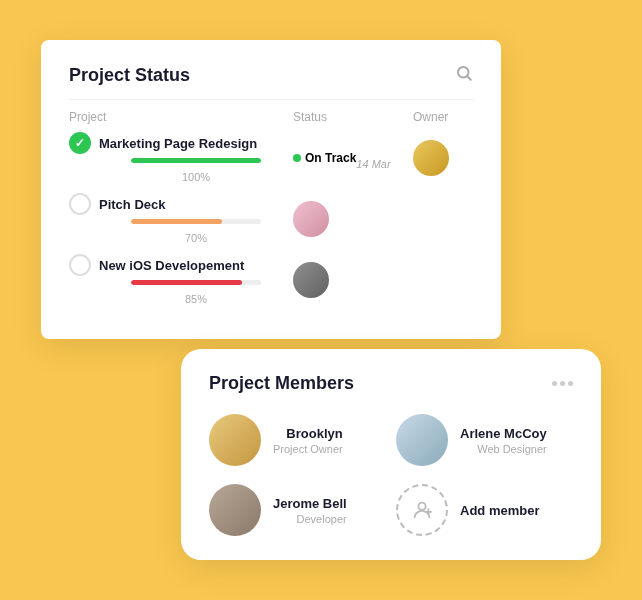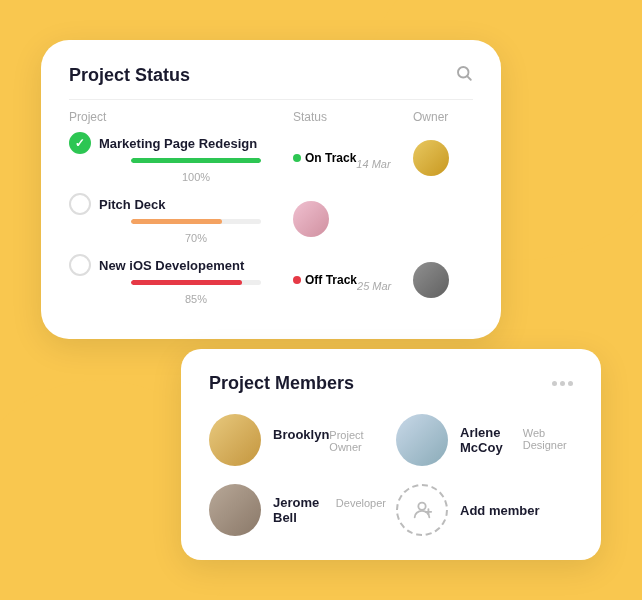--- a/index.html
+++ b/index.html
@@ -45,21 +45,21 @@
       height: 520px;
     }
 
     
     .card-project-status {
       position: absolute;
       top: 0;
       left: 0;
       width: 460px;
       background: #fff;
-      border-radius: 28px;
+      border-radius: 8px;
       padding: 24px 28px;
       box-shadow: 0 8px 32px rgba(0,0,0,0.10);
       z-index: 2;
     }
 
     .card-header {
       display: flex;
       align-items: center;
       justify-content: space-between;
       margin-bottom: 12px;
@@ -256,21 +256,22 @@
       border-radius: 50%;
       flex-shrink: 0;
       overflow: hidden;
       display: flex;
       align-items: center;
       justify-content: center;
     }
 
     .member-info {
       display: flex;
-      flex-direction: row;
+      flex-direction: column;
+      align-items: flex-end;
     }
 
     .member-name {
       font-size: 13px;
       font-weight: 700;
       color: #1a1a2e;
     }
 
     .member-role {
       font-size: 11px;
@@ -382,27 +383,20 @@
           <div class="check-icon"></div>
           <span class="project-name">New iOS Developement</span>
         </div>
         <div class="progress-row">
           <div class="progress-bar-bg">
             <div class="progress-bar-fill" style="width:85%;background:#E63946;"></div>
           </div>
           <span class="progress-label">85%</span>
         </div>
       </div>
-      <div class="status-col">
-        <span class="status-label">
-          <span class="status-dot" style="background:#E63946;"></span>
-          <span>Off Track</span>
-        </span>
-        <span class="status-date">25 Mar</span>
-      </div>
       <div class="owner-avatar face-owner3"></div>
     </div>
   </div>
 
   <div class="card-members">
     <div class="card-members-header">
       <span class="card-title">Project Members</span>
       <div class="more-dots">
         <div class="dot"></div>
         <div class="dot"></div>

